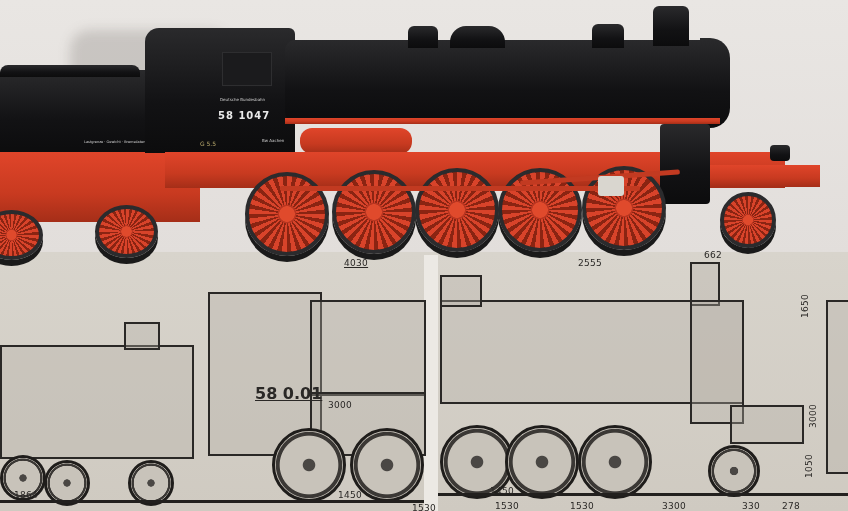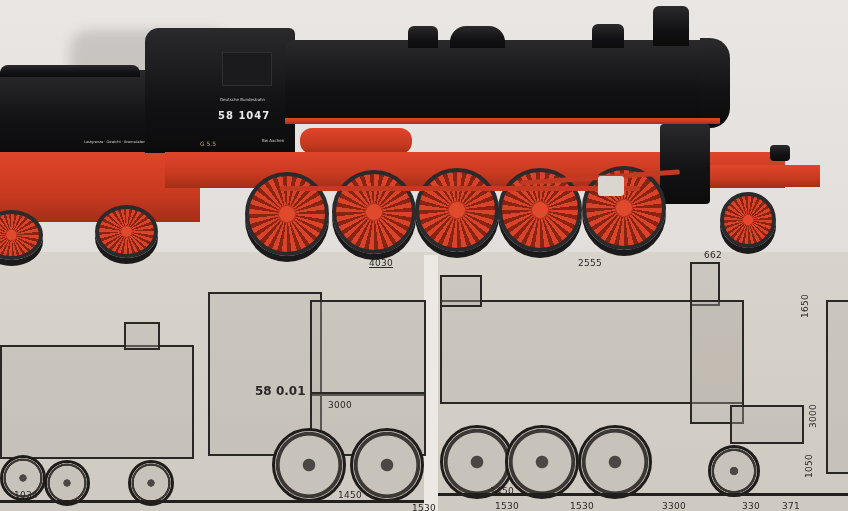--- a/index.html
+++ b/index.html
@@ -9,21 +9,21 @@
 
   
   .sheet { position: absolute; left: 0; top: 252px; width: 848px; height: 259px;
     background: linear-gradient(180deg, #d8d4cc 0%, #cfcac1 100%); }
   .sheet-divider { position: absolute; left: 424px; top: 255px; width: 14px; height: 256px; background: #ece9e4; }
   .drawing { position: absolute; border: 2px solid #2a2826; background: rgba(180,175,165,0.35); }
   .dim-text { position: absolute; font-size: 9px; color: #2a2826; letter-spacing: 0.3px; }
   .dim-text.vert { transform: rotate(-90deg); transform-origin: left top; }
   .draw-wheel { position: absolute; border-radius: 50%; border: 3px solid #1f1d1b; background: radial-gradient(circle, #4a4744 0 12%, #c8c3ba 14% 60%, #3b3835 62% 68%, #cfcac1 70%); }
   .rail-line { position: absolute; height: 3px; background: #22201e; }
-  .plate-text { position: absolute; font-size: 12px; font-weight: bold; color: #2a2826; }
+  .plate-text { position: absolute; font-size: 16px; font-weight: bold; color: #2a2826; text-decoration: underline; }
 
   
   .loco { position: absolute; left: 0; top: 0; width: 848px; height: 260px; }
   .black { background: linear-gradient(180deg, #2a2a2c 0%, #121214 60%, #0c0c0d 100%); }
   .red { background: linear-gradient(180deg, #e0452a 0%, #c83a20 60%, #a52e18 100%); }
   .part { position: absolute; }
   .wheel { position: absolute; border-radius: 50%;
     background:
       radial-gradient(circle, #e04a2c 0 14%, #b93520 15% 17%, transparent 18%),
       repeating-conic-gradient(#d8432a 0deg 8deg, #8a2412 8deg 15deg);
@@ -61,35 +61,35 @@
   <div class="drawing" style="left:690px;top:262px;width:26px;height:40px;"></div>
   <div class="drawing" style="left:690px;top:300px;width:50px;height:120px;"></div>
   <div class="drawing" style="left:730px;top:405px;width:70px;height:35px;"></div>
   <div class="draw-wheel" style="left:440px;top:425px;width:68px;height:68px;"></div>
   <div class="draw-wheel" style="left:505px;top:425px;width:68px;height:68px;"></div>
   <div class="draw-wheel" style="left:578px;top:425px;width:68px;height:68px;"></div>
   <div class="draw-wheel" style="left:708px;top:445px;width:46px;height:46px;"></div>
   <div class="rail-line" style="left:438px;top:493px;width:410px;"></div>
   <div class="drawing" style="left:826px;top:300px;width:30px;height:170px;"></div>
 
-  <div class="dim-text" style="left:369px;top:258px;text-decoration:underline;">4030</div>
+  <div class="dim-text" style="left:344px;top:258px;text-decoration:underline;">4030</div>
   <div class="dim-text" style="left:578px;top:258px;">2555</div>
   <div class="dim-text" style="left:704px;top:250px;">662</div>
   <div class="dim-text vert" style="left:800px;top:318px;">1650</div>
   <div class="dim-text vert" style="left:808px;top:428px;">3000</div>
   <div class="dim-text vert" style="left:804px;top:478px;">1050</div>
-  <div class="dim-text" style="left:14px;top:490px;">1034</div>
+  <div class="dim-text" style="left:14px;top:490px;">1864</div>
   <div class="dim-text" style="left:338px;top:490px;">1450</div>
   <div class="dim-text" style="left:490px;top:486px;">1450</div>
   <div class="dim-text" style="left:412px;top:503px;">1530</div>
   <div class="dim-text" style="left:495px;top:501px;">1530</div>
   <div class="dim-text" style="left:570px;top:501px;">1530</div>
   <div class="dim-text" style="left:662px;top:501px;">3300</div>
   <div class="dim-text" style="left:742px;top:501px;">330</div>
-  <div class="dim-text" style="left:782px;top:501px;">371</div>
+  <div class="dim-text" style="left:782px;top:501px;">278</div>
 
   <div class="loco">
     <div class="shadow" style="left:70px;top:30px;width:160px;height:60px;"></div>
 
     <div class="part black" style="left:0;top:70px;width:165px;height:84px;border-radius:4px 10px 0 0;"></div>
     <div class="part black" style="left:0;top:65px;width:140px;height:12px;border-radius:8px 8px 0 0;"></div>
     <div class="tender-label" style="left:84px;top:140px;width:70px;">Lastgrenze · Gewicht · Bremsdaten</div>
     <div class="part red" style="left:0;top:152px;width:200px;height:70px;"></div>
 
     <div class="part black" style="left:145px;top:28px;width:150px;height:125px;border-radius:14px 6px 0 0;"></div>

